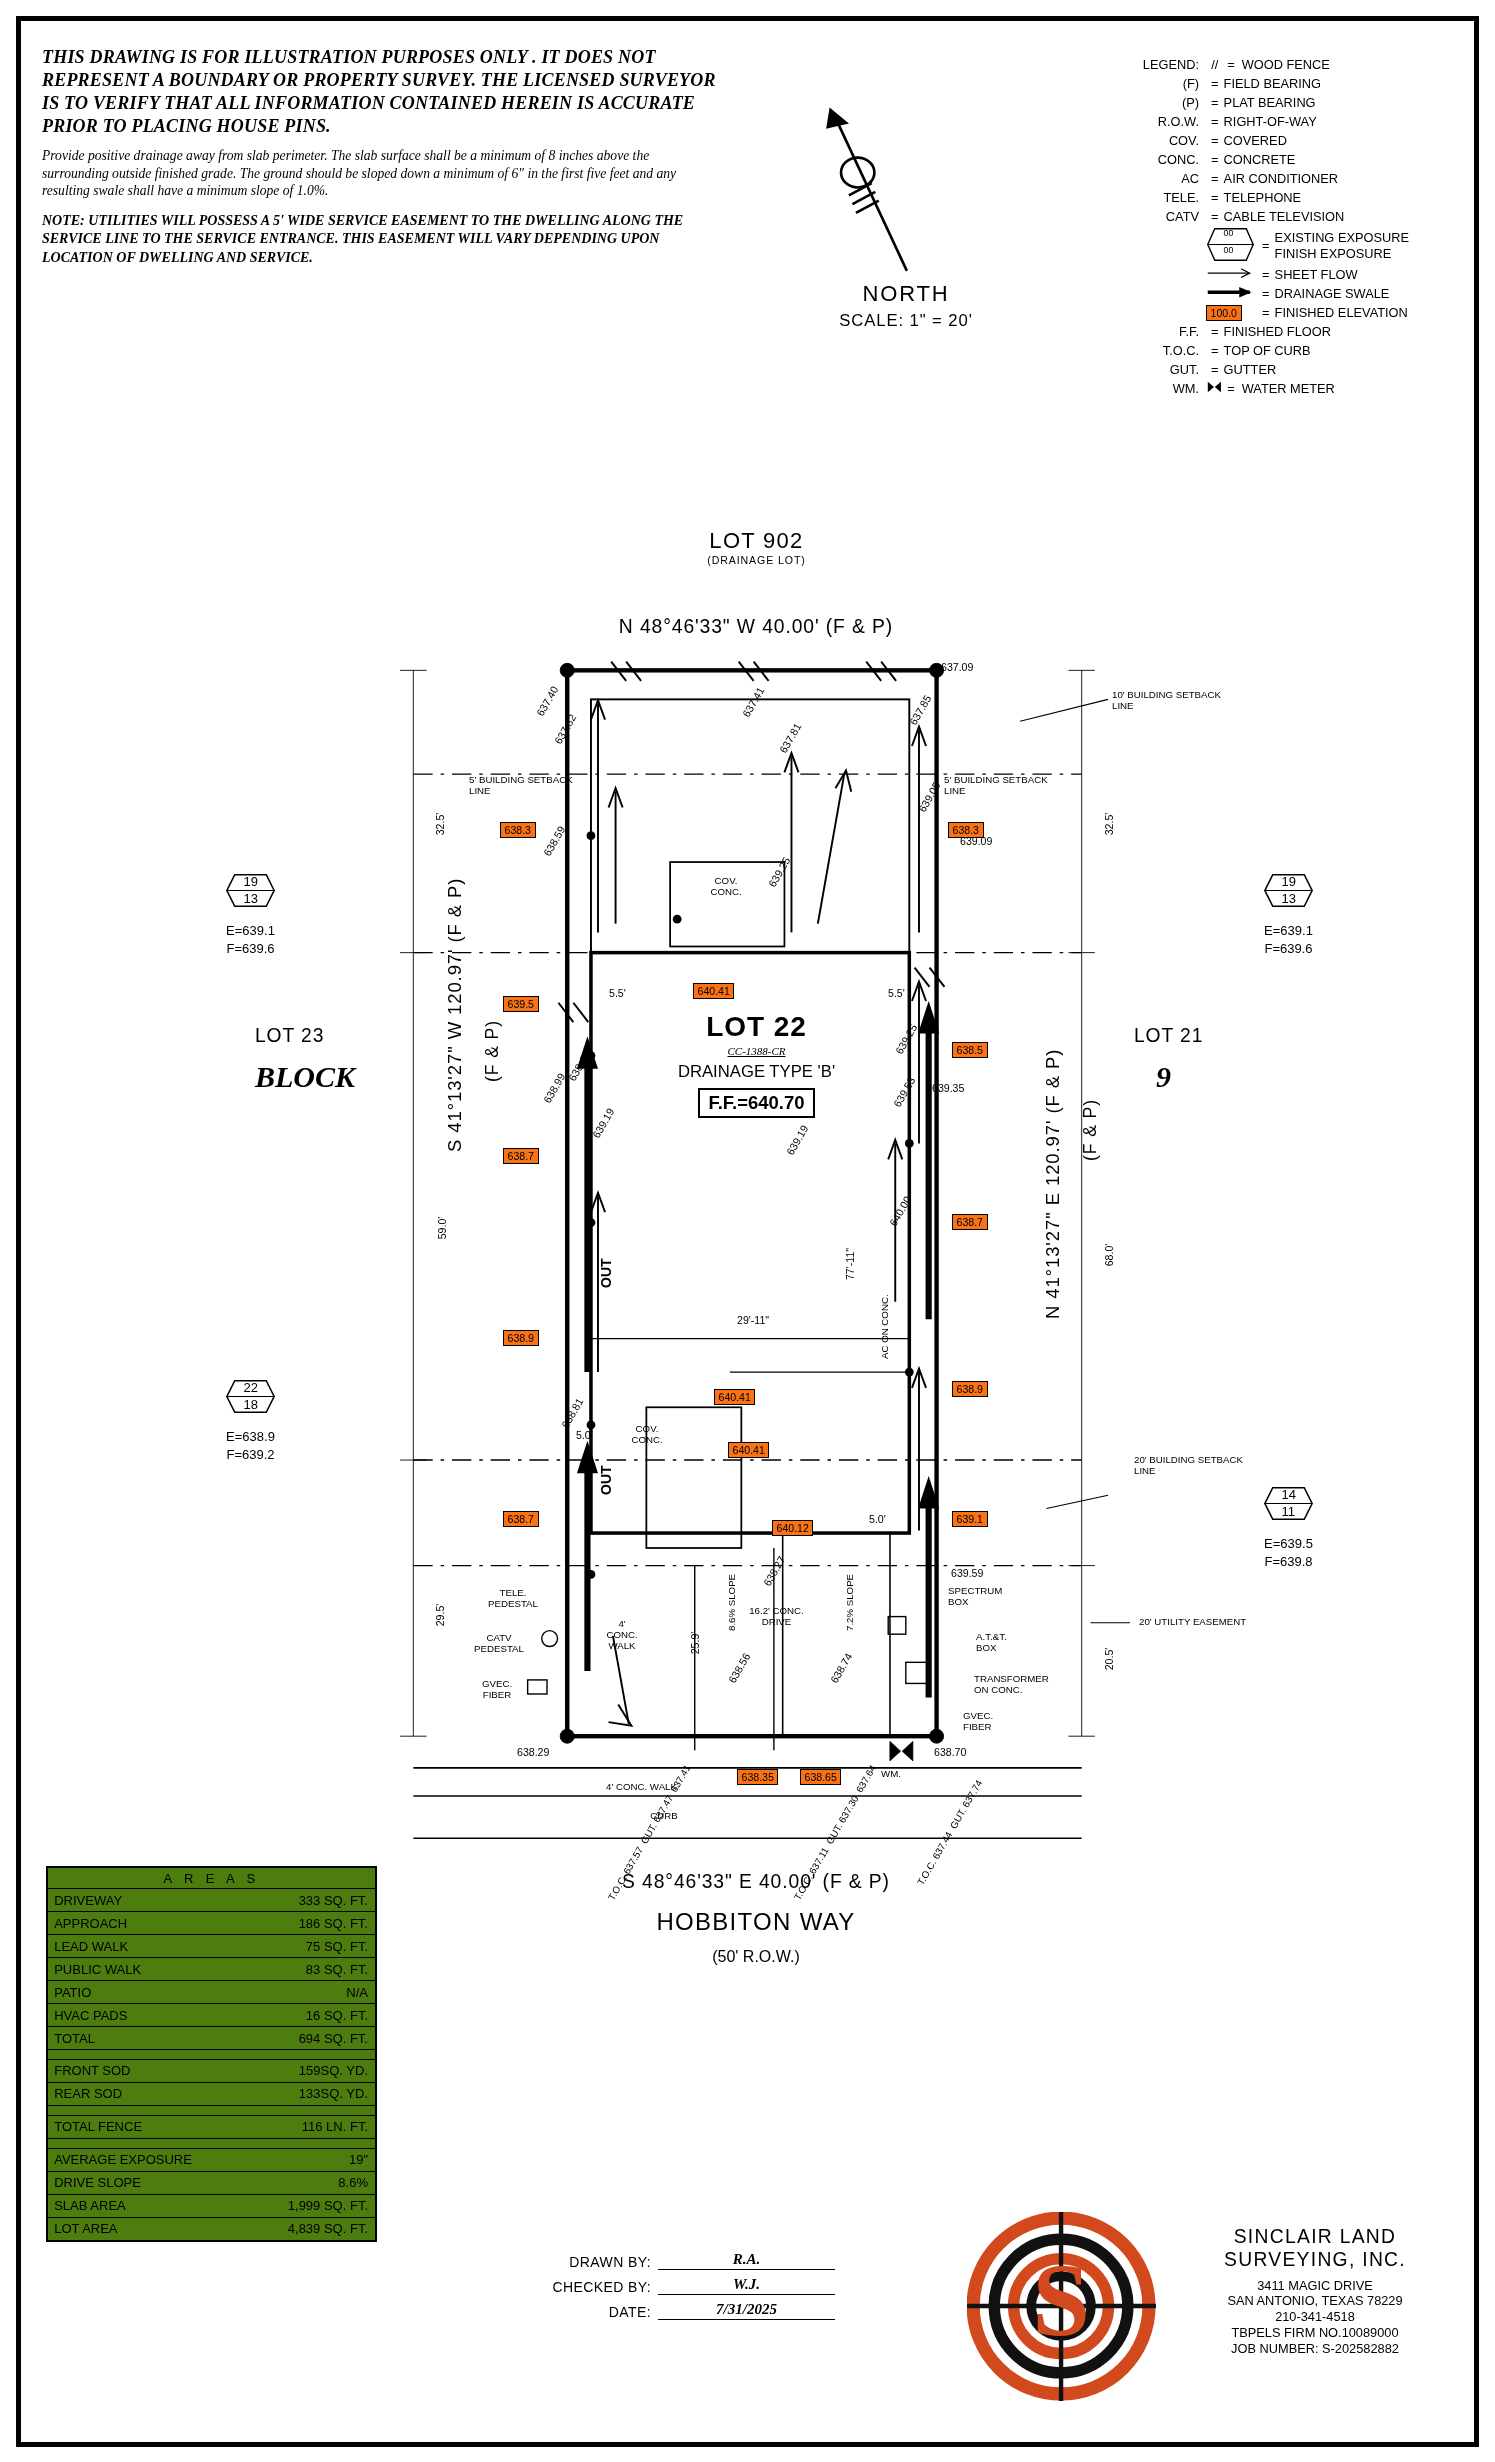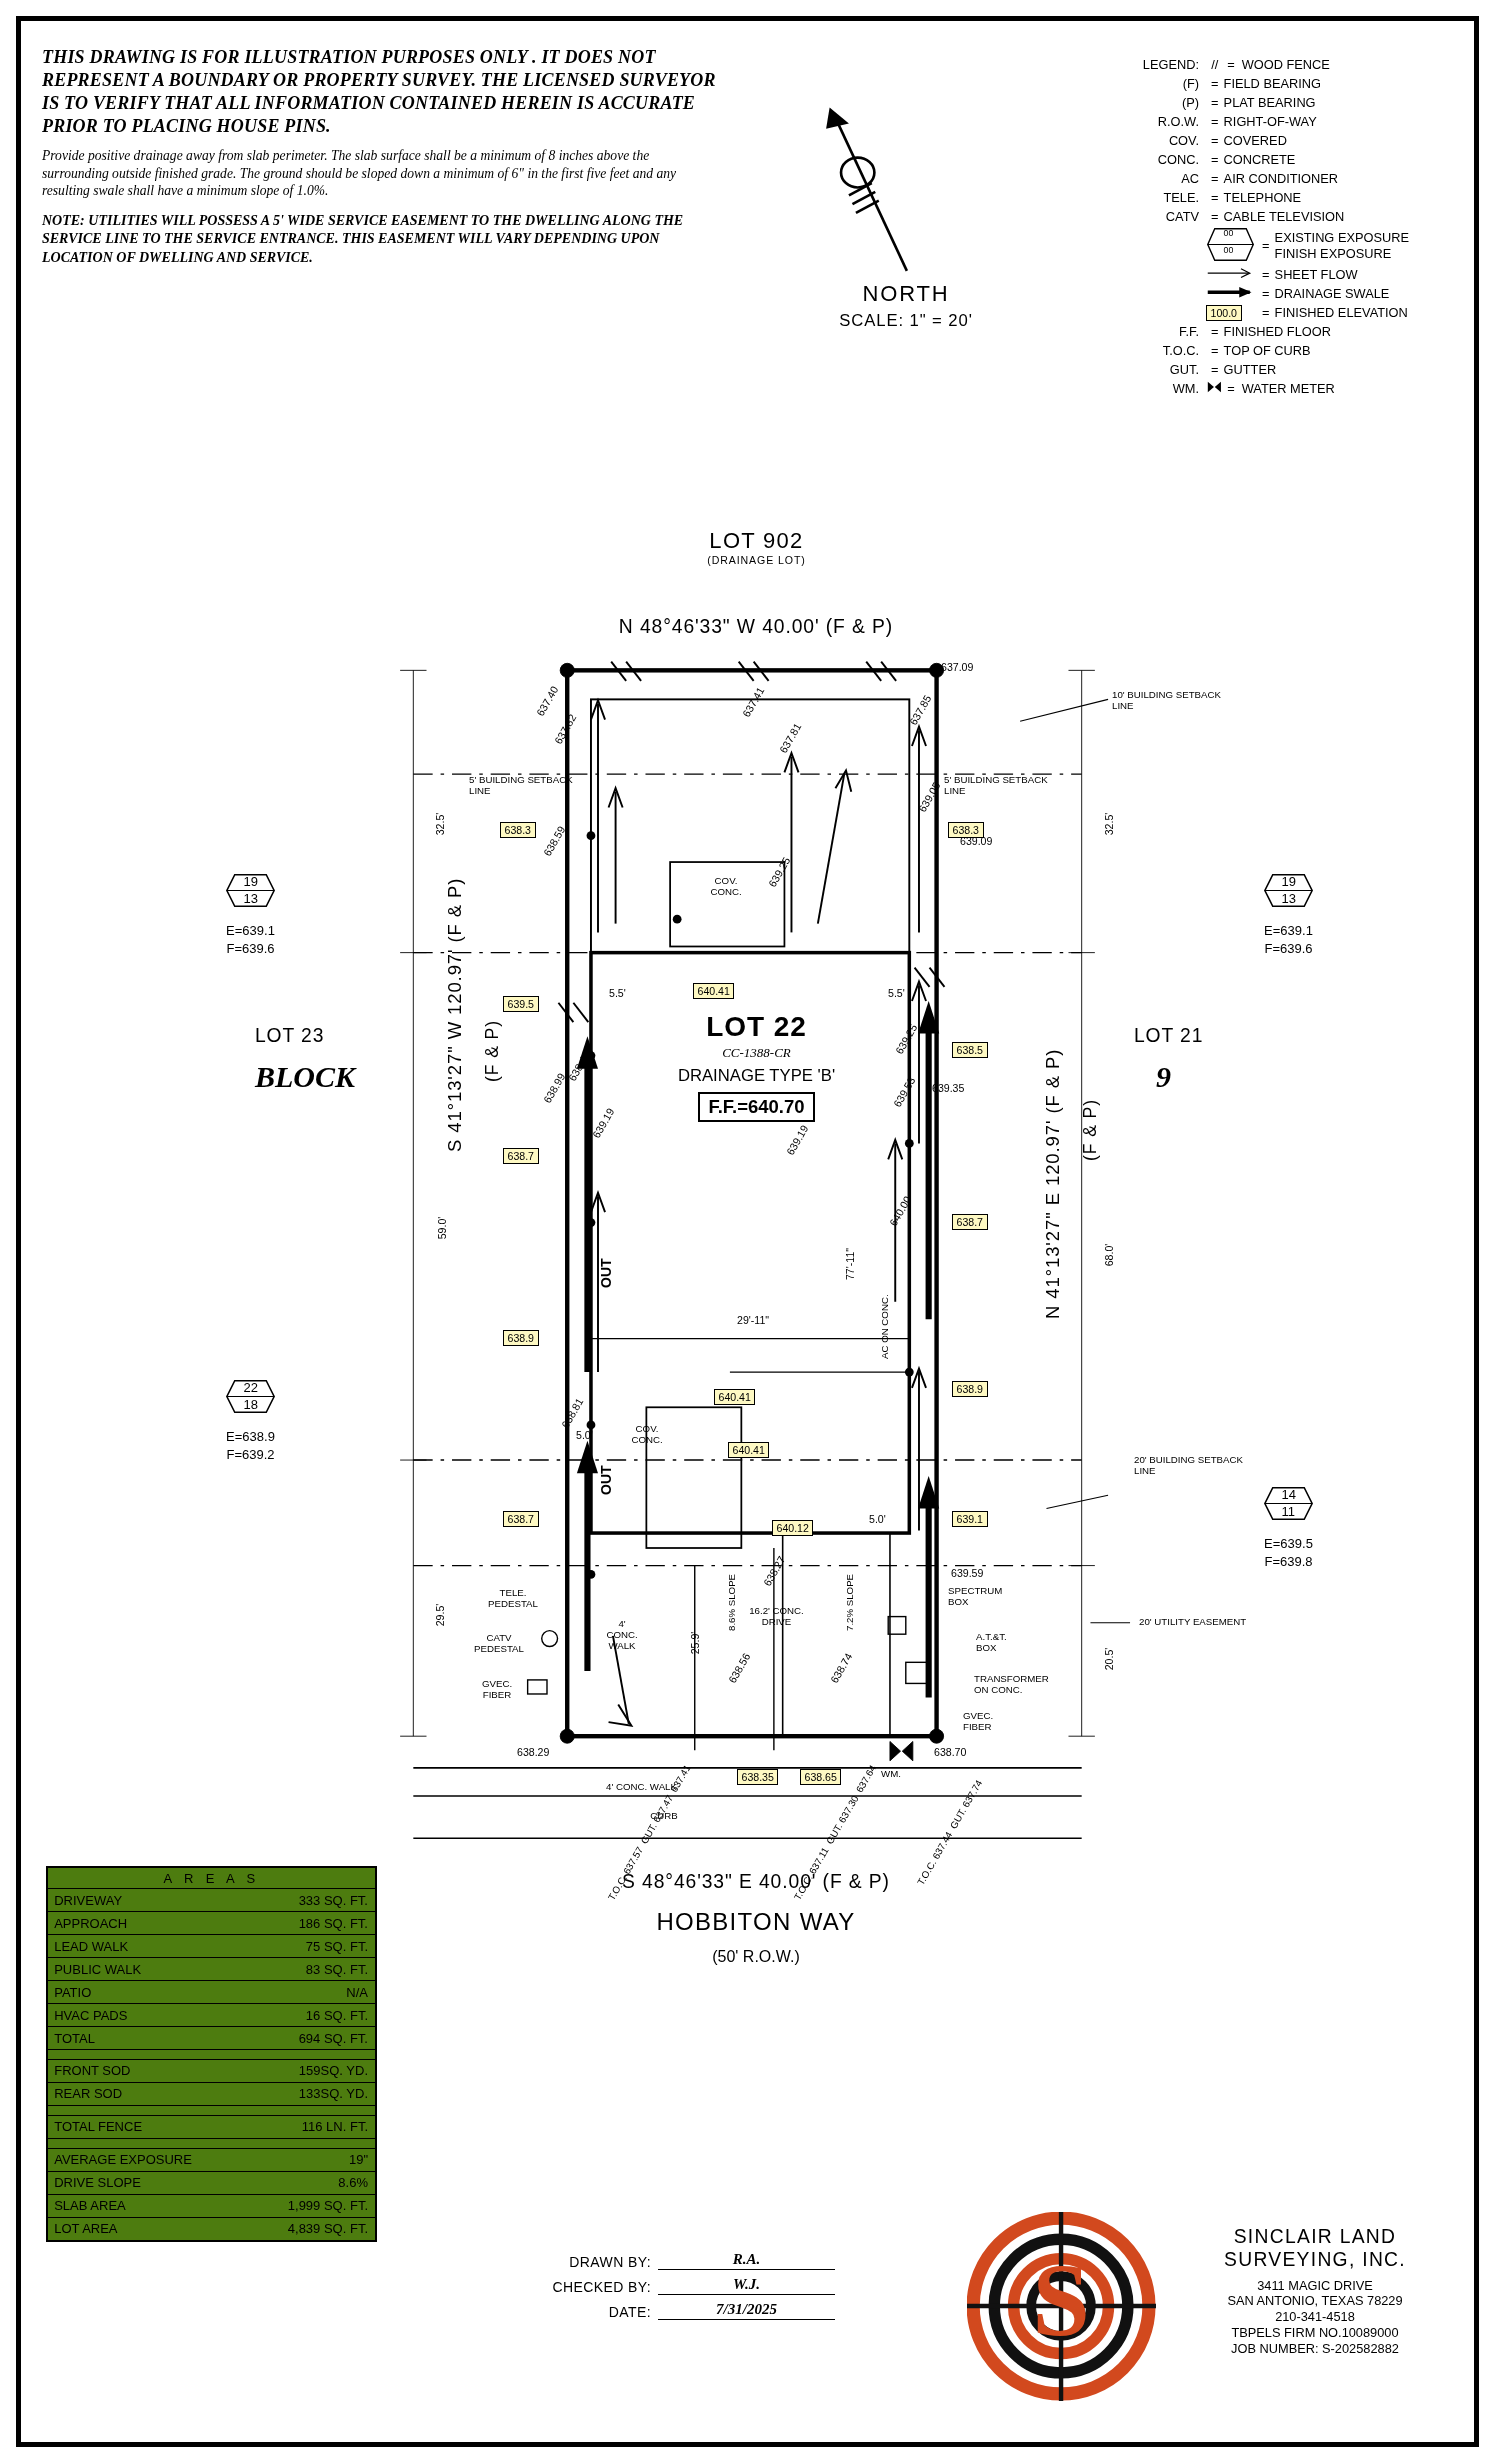--- a/index.html
+++ b/index.html
@@ -24,21 +24,21 @@
   
   #north{left:774px;top:281px;width:264px;text-align:center;}
   #north .nlabel{font-family:"Liberation Sans",sans-serif;font-size:22px;letter-spacing:1.8px;}
   #north .nscale{font-family:"Liberation Sans",sans-serif;font-size:16.7px;letter-spacing:0.9px;margin-top:3.5px;}
   
   .plabel{font-family:"Liberation Sans",sans-serif;}
   .lotttl{font-size:22px;letter-spacing:1.3px;}
   .lotsub{font-size:10.6px;letter-spacing:0.9px;}
   .bearing{font-family:"Liberation Sans",sans-serif;font-size:19.3px;letter-spacing:0.9px;}
   .sidebear{font-family:"Liberation Sans",sans-serif;font-size:18.5px;letter-spacing:0.9px;}
-  .elevbox{font-family:"Liberation Sans",sans-serif;font-size:10.6px;border:1.3px solid #000;background:#fef9c3;padding:0.9px 3.5px;}
+  .elevbox{font-family:"Liberation Sans",sans-serif;font-size:10.6px;border:1.3px solid #000;background:#f97316;padding:0.9px 3.5px;}
   .hexwrap{width:65px;text-align:center;font-family:"Liberation Sans",sans-serif;}
   .hex{position:relative;width:51px;height:35px;margin:16px auto;}
   .hex svg{display:block;}
   .hexnum{font-size:13px;}
   .hexef{font-size:13px;line-height:1.15;margin-top:2.6px;}
   .lotside{font-family:"Liberation Sans",sans-serif;font-size:19.3px;letter-spacing:0.9px;}
   .blocksd{font-family:"Liberation Serif",serif;font-style:italic;font-weight:bold;font-size:30px;}
   .tick{font-family:"Liberation Sans",sans-serif;font-size:10.6px;}
   .tinytxt{font-family:"Liberation Sans",sans-serif;font-size:9.7px;line-height:1.15;}
   
@@ -339,21 +339,21 @@
   <div class="abs sidebear" style="left:482px;top:1082px;transform:rotate(-90deg);transform-origin:left top;white-space:nowrap;font-size:17.6px;">(F &amp; P)</div>
   <div class="abs sidebear" style="left:1080px;top:1161px;transform:rotate(-90deg);transform-origin:left top;white-space:nowrap;font-size:17.6px;">(F &amp; P)</div>
 
   <div class="abs lotside" style="left:255px;top:1025px;">LOT 23</div>
   <div class="abs blocksd" style="left:255px;top:1060px;">BLOCK</div>
   <div class="abs lotside" style="left:1134px;top:1025px;">LOT 21</div>
   <div class="abs blocksd" style="left:1156px;top:1060px;">9</div>
 
   <div class="abs ctr" style="left:642px;top:1011px;width:229px;">
     <div class="plabel" style="font-size:28px;font-weight:bold;letter-spacing:0.9px;">LOT 22</div>
-    <div style="font-family:'Liberation Serif',serif;font-style:italic;font-size:13px;margin-top:1.8px;">CC-1388-CR</div>
+    <div style="font-family:'Liberation Serif',serif;font-style:italic;font-size:11px;margin-top:1.8px;text-decoration:underline;">CC-1388-CR</div>
     <div class="plabel" style="font-size:16.7px;margin-top:5.3px;">DRAINAGE TYPE 'B'</div>
     <div style="margin-top:6.2px;">
       <span class="plabel" style="display:inline-block;border:2.6px solid #000;padding:1.8px 8.8px;font-size:18.5px;font-weight:bold;">F.F.=640.70</span>
     </div>
   </div>
 
   <div class="abs tinytxt" style="left:469px;top:774px;width:106px;">5' BUILDING SETBACK LINE</div>
   <div class="abs tinytxt" style="left:944px;top:774px;width:106px;">5' BUILDING SETBACK LINE</div>
   <div class="abs tinytxt" style="left:1112px;top:689px;width:132px;">10' BUILDING SETBACK LINE</div>
   <div class="abs tinytxt" style="left:1134px;top:1454px;width:132px;">20' BUILDING SETBACK LINE</div>

